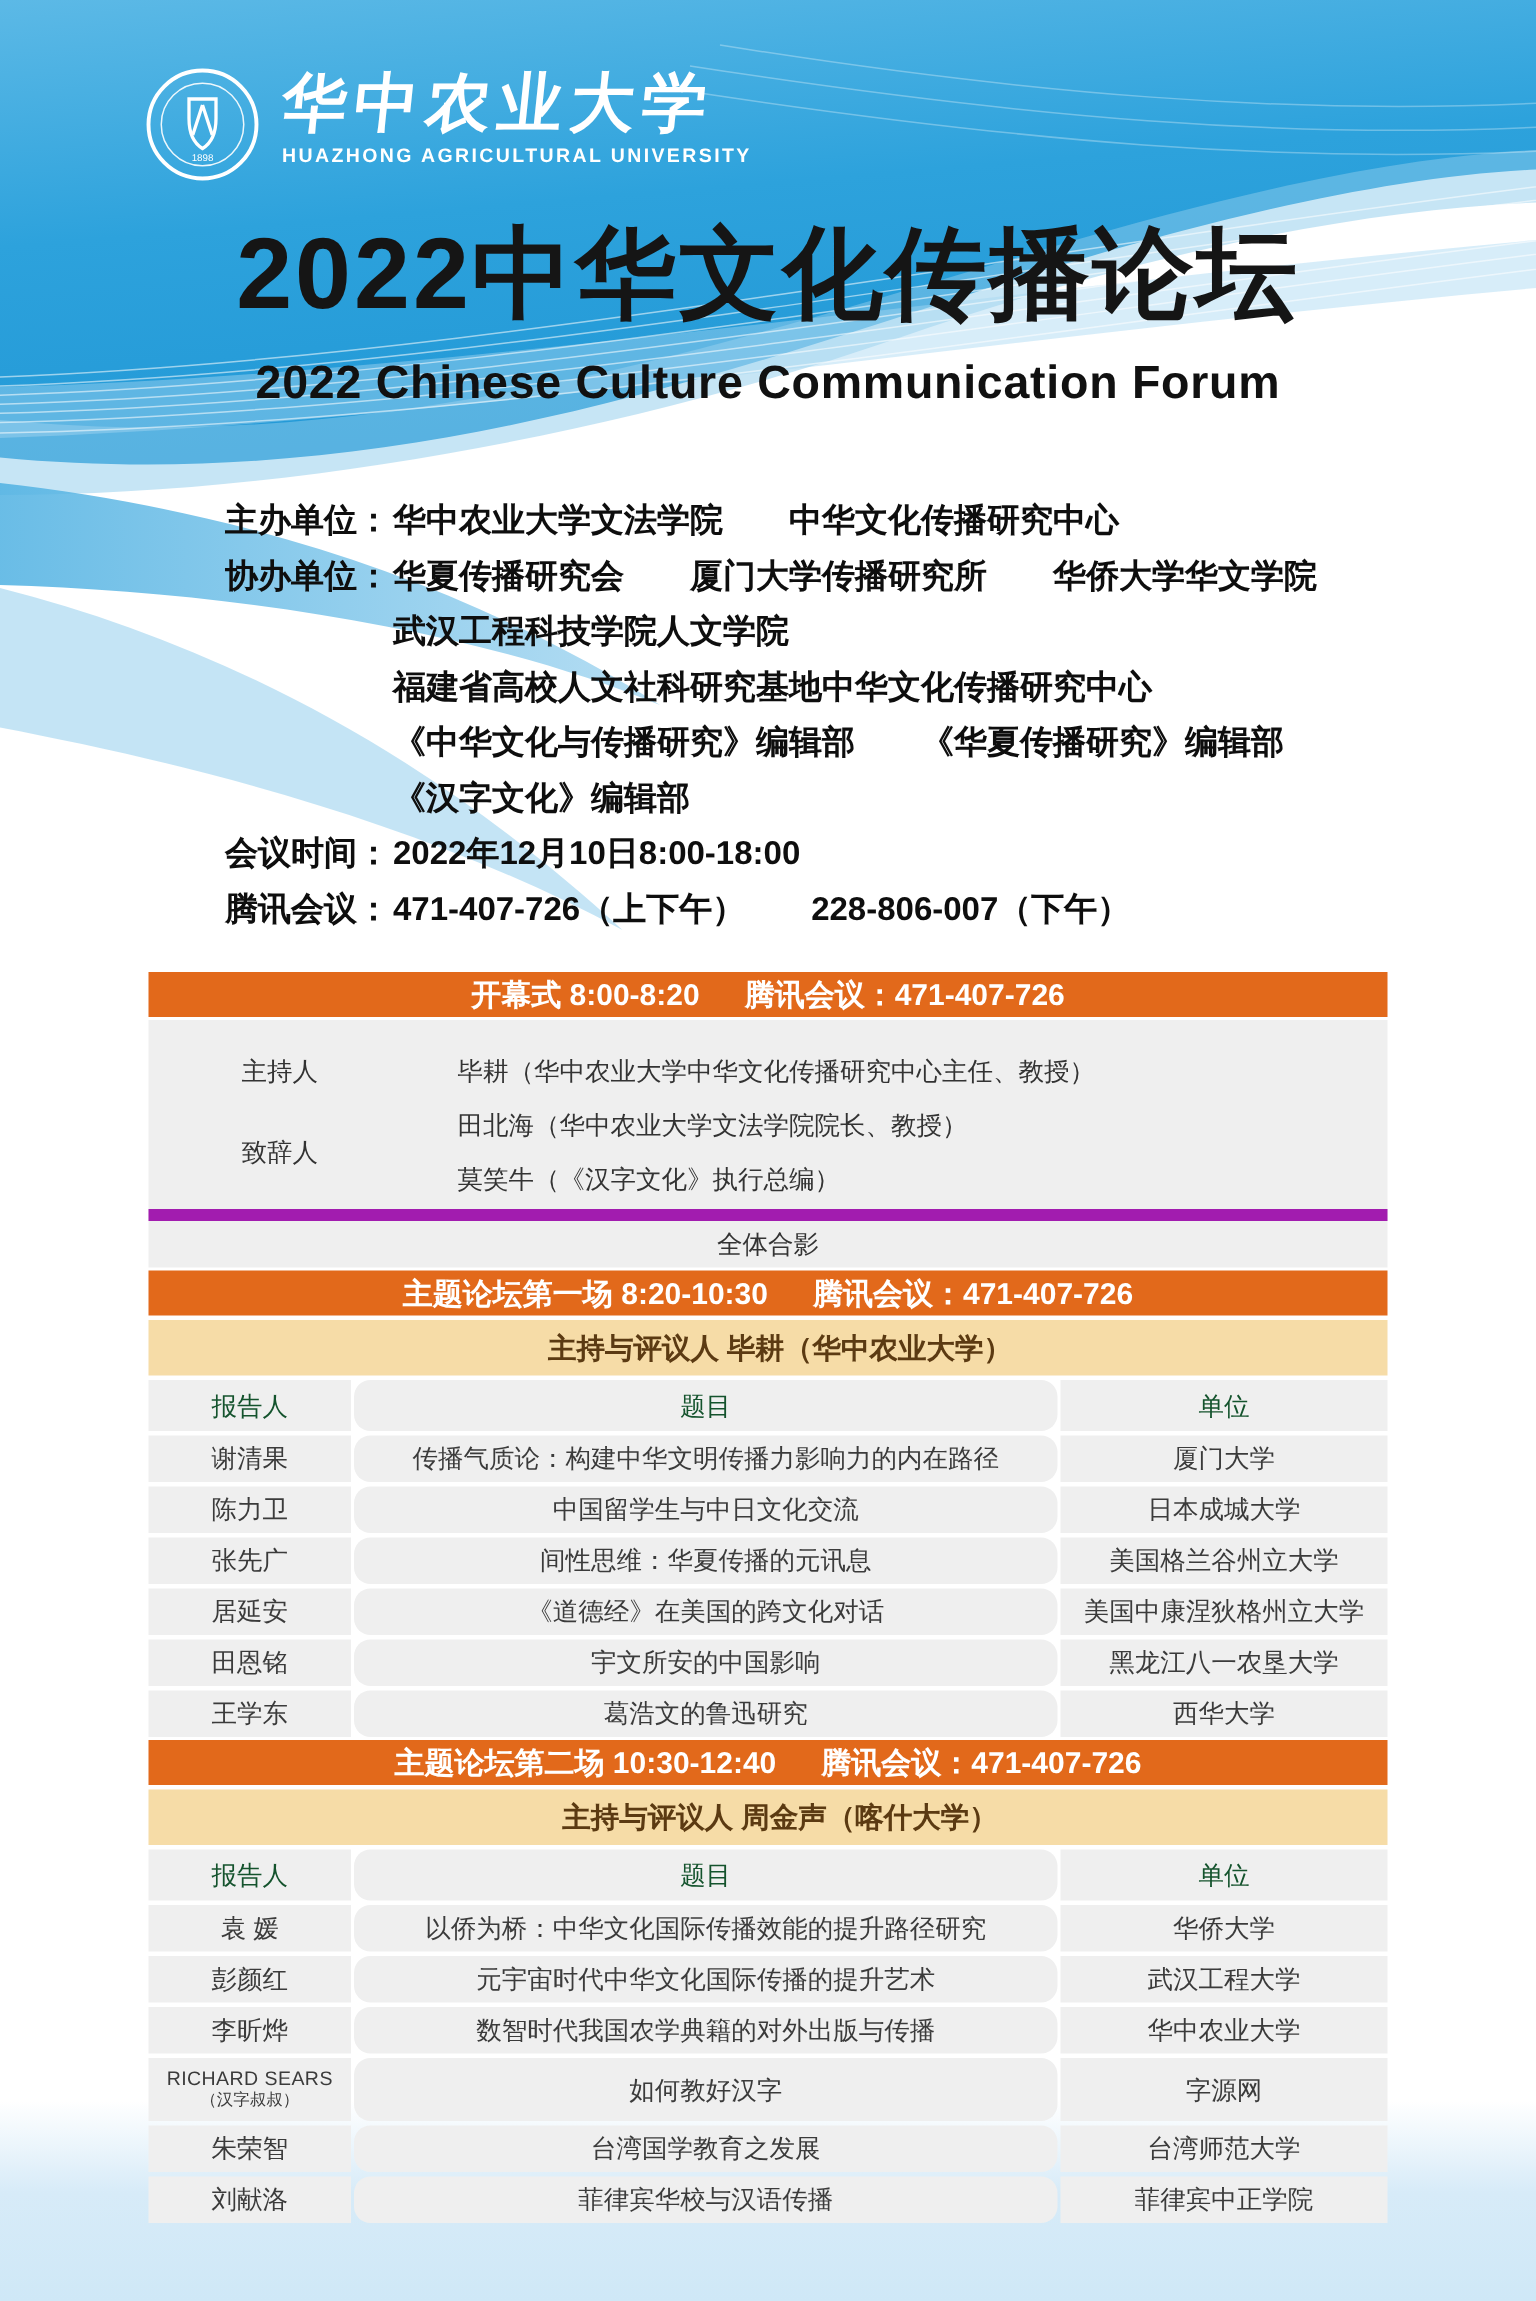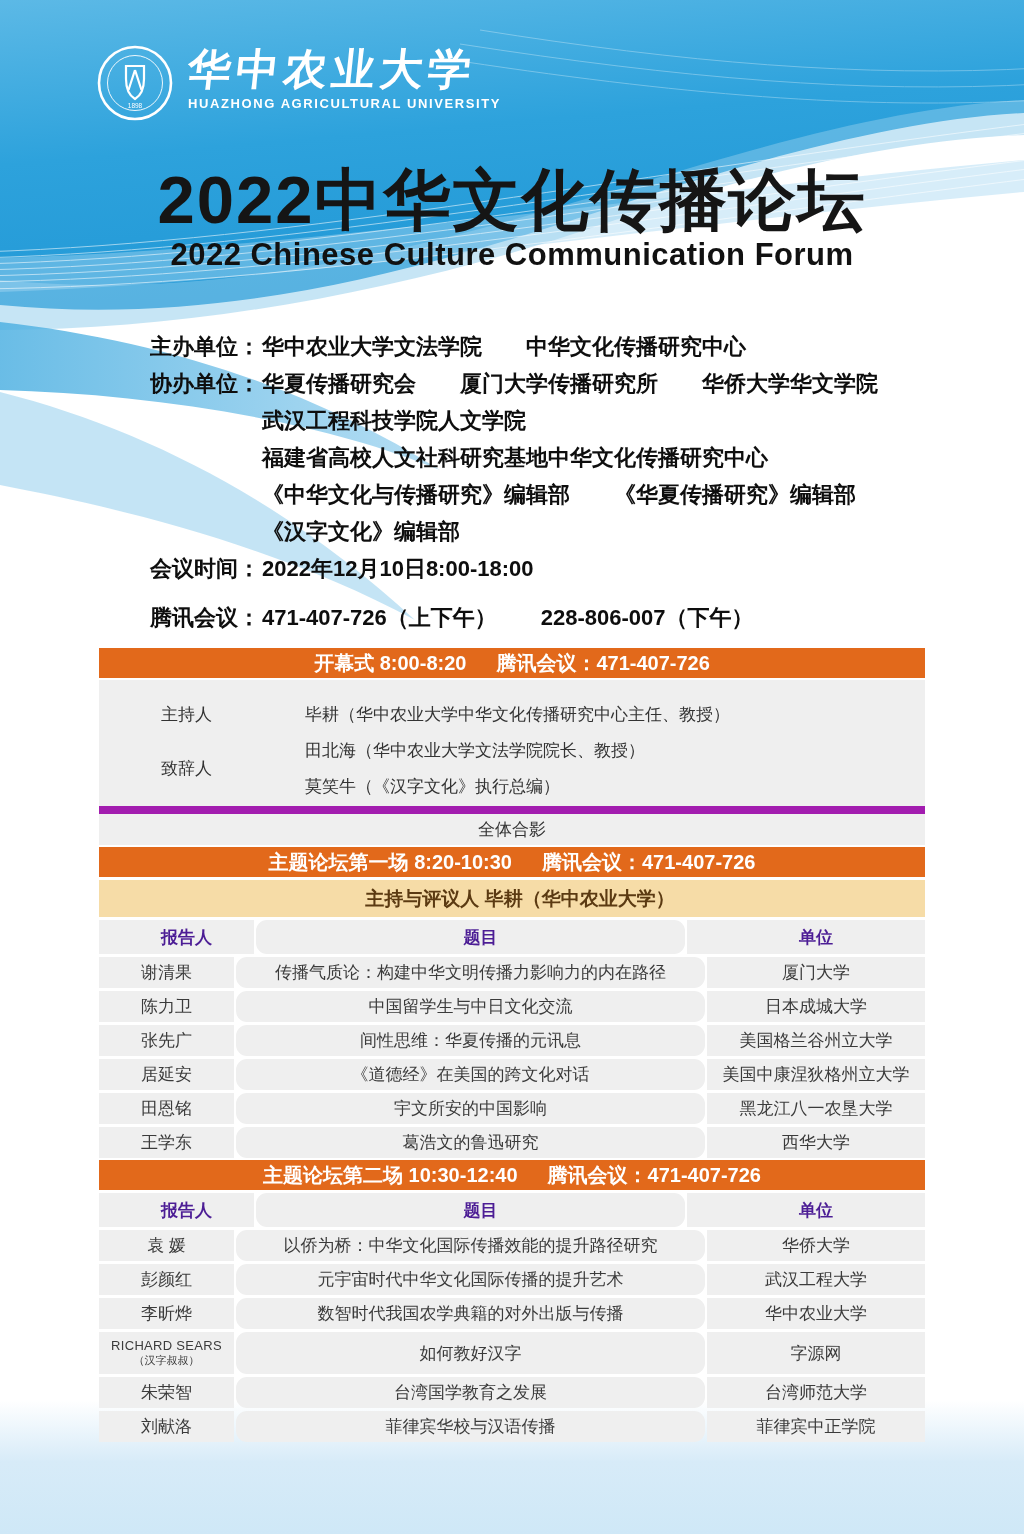--- a/index.html
+++ b/index.html
@@ -9,30 +9,30 @@
     font-family:"Liberation Sans","DejaVu Sans",sans-serif;
   }
   .bg-top{position:absolute;top:0;left:0;width:1024px;height:660px;display:block;}
   
   .uni-header{position:absolute;top:44px;left:96px;display:flex;align-items:flex-start;gap:14px;color:#ffffff;}
   .seal{width:78px;height:78px;flex:none;}
   .uni-names{padding-top:2px;}
   .uni-cn{font-size:43px;font-weight:700;letter-spacing:5px;transform:skewX(-6deg);line-height:1.1;}
   .uni-en{font-size:13px;font-weight:700;letter-spacing:1.6px;margin-top:3px;}
   
-  .title-cn{position:absolute;top:146px;left:0;right:0;margin:17px;text-align:center;
+  .title-cn{position:absolute;top:146px;left:0;right:0;margin:0;text-align:center;
     font-size:67px;font-weight:900;color:#151515;letter-spacing:2px;line-height:1.1;}
   .title-en{position:absolute;top:237px;left:0;right:0;margin:0;text-align:center;
     font-size:31px;font-weight:800;color:#111111;letter-spacing:.5px;}
   
   .info{position:absolute;top:328px;left:150px;width:760px;font-size:22px;font-weight:700;color:#0e0e0e;}
   .info-line{display:flex;line-height:37px;white-space:nowrap;}
   .info-label{width:112px;flex:none;}
   .indent{margin-left:112px;}
-  .meeting-line{margin-top:12px;}
+  .meeting-line{margin-top:0;}
   
   .schedule{position:absolute;top:648px;left:99px;width:826px;}
   .band{display:flex;align-items:center;justify-content:center;}
   .band.orange{height:30px;background:#e2691b;color:#ffffff;font-size:20px;font-weight:700;gap:30px;margin-top:2px;}
   .band.cream{height:37px;background:#f6dca7;color:#5b3a12;font-size:19px;font-weight:700;margin-top:3px;padding-left:16px;}
   .schedule > .band.orange:first-child{margin-top:0;}
   
   .opening{background:#efefef;margin-top:2px;padding-top:16px;color:#333333;}
   .op-grid{display:grid;grid-template-columns:206px 1fr;grid-template-rows:36px 36px 36px;}
   .op-role{padding-left:62px;display:flex;align-items:center;font-size:17px;}
@@ -40,21 +40,21 @@
   .op-role.speech{grid-row:2 / span 2;grid-column:1;}
   .op-line{grid-column:2;display:flex;align-items:center;font-size:17px;}
   .group-photo{margin-top:2px;border-top:8px solid #a21caf;height:31px;display:flex;align-items:center;justify-content:center;font-size:17px;}
   
   .trow{display:flex;gap:2px;margin-top:3px;}
   .cell{background:#efefef;display:flex;align-items:center;justify-content:center;
     color:#3b3b3b;font-size:17px;height:31px;text-align:center;}
   .cell.speaker{width:135px;flex:none;}
   .cell.topic{flex:1;border-radius:11px;}
   .cell.affil{width:218px;flex:none;}
-  .trow.thead .cell{height:34px;font-weight:700;color:#4c1d95;padding-left:20px;}
+  .trow.thead .cell{height:34px;font-weight:400;color:#14532d;}
   .trow.tall .cell{height:42px;}
   .speaker-stack{display:flex;flex-direction:column;align-items:center;line-height:1.15;}
   .speaker-name-small{font-size:13px;letter-spacing:.3px;}
   .speaker-sub-small{font-size:11px;}
 </style>
 </head>
 <body>
 
 <div class="poster">
 
@@ -204,20 +204,23 @@
     <div class="trow">
       <div class="cell speaker">王学东</div>
       <div class="cell topic">葛浩文的鲁迅研究</div>
       <div class="cell affil">西华大学</div>
     </div>
 
     <div class="band orange">
       <span>主题论坛第二场 10:30-12:40</span>
       <span>腾讯会议：471-407-726</span>
     </div>
+    <div class="band cream">
+      <span>主持与评议人 周金声（喀什大学）</span>
+    </div>
     <div class="trow thead">
       <div class="cell speaker">报告人</div>
       <div class="cell topic">题目</div>
       <div class="cell affil">单位</div>
     </div>
     <div class="trow">
       <div class="cell speaker">袁 媛</div>
       <div class="cell topic">以侨为桥：中华文化国际传播效能的提升路径研究</div>
       <div class="cell affil">华侨大学</div>
     </div>

